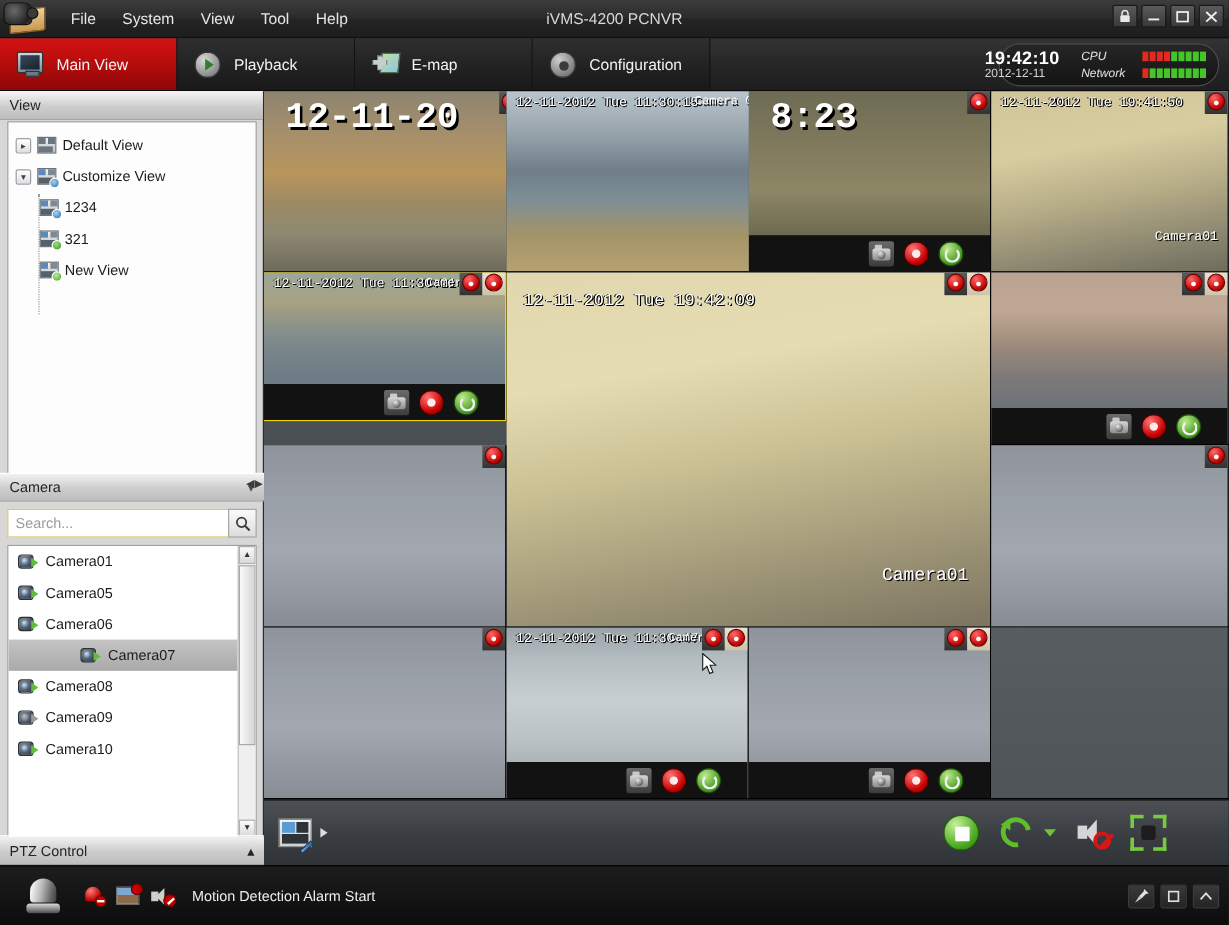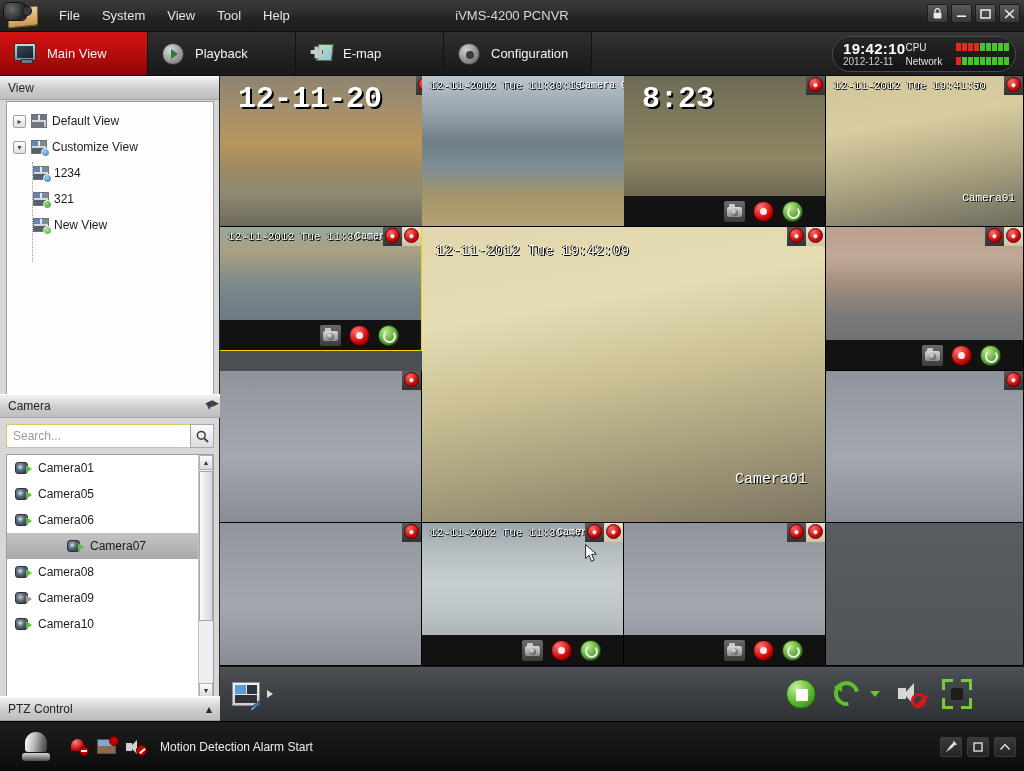--- a/index.html
+++ b/index.html
@@ -99,27 +99,27 @@
     background:radial-gradient(circle at 35% 30%,#cfcfcf,#8a8a8a 60%,#5e5e5e);
     border:1px solid #3b3b3b;position:relative;
     clip-path:polygon(50% 0,62% 9,78% 6,84% 21,98% 30,94% 46,100% 60,88% 70,88% 86,72% 88,60% 99,46% 92,31% 97,24% 83,9% 78,12% 62,3% 50,14% 38,12% 22,28% 19,38% 6);}
   .ic-gear:after{content:"";position:absolute;left:7px;top:7px;width:8px;height:8px;border-radius:50%;background:#3b3b3b;}
 
   
   .clockpill{
     position:absolute; right:8px; top:36px; height:36px; width:184px;
     background:linear-gradient(180deg,#262626,#141414);
     border:1px solid #4a4a4a; border-radius:18px;
-    display:flex; align-items:center; padding:0 10px; gap:0;
+    display:flex; align-items:center; padding:0 10px; gap:18px;justify-content:flex-end;
   }
   .clock-time{ font-size:15px; font-weight:bold; color:#ffffff; line-height:15px; letter-spacing:.3px;}
   .clock-date{ font-size:10px; color:#d2d2d2; line-height:12px;}
   .meters{ display:flex; flex-direction:column; gap:3px; }
   .meter-row{ display:flex; align-items:center; gap:5px; }
-  .meter-label{ font-size:10px; color:#e3e3e3; width:46px; }
+  .meter-label{ font-size:10px; color:#e3e3e3; width:46px;font-style:italic; }
   .bars{ display:flex; gap:1px; }
   .bars i{ display:block; width:5px; height:8px; background:#1f3a1a; }
 
   
   .leftpanel{
     position:absolute; left:0; top:76px; width:220px; height:645px;
     background:#d7d7d7; border-right:1px solid #2a2a2a;
   }
   .panel-header{
     height:24px; background:linear-gradient(180deg,#f2f2f2,#cdcdcd 55%,#bdbdbd);

